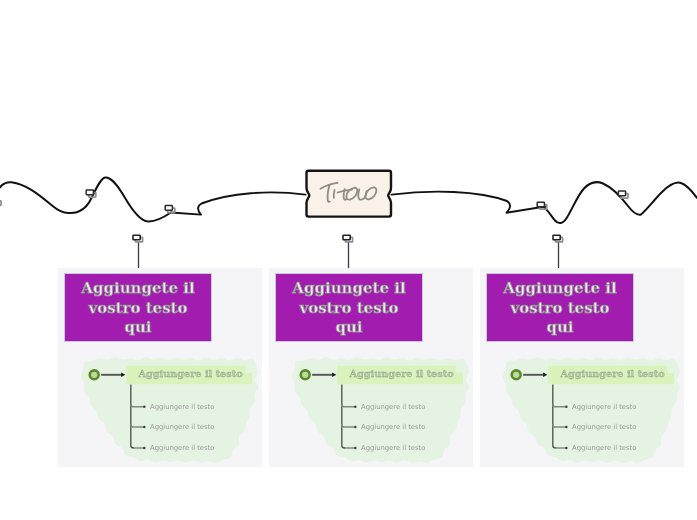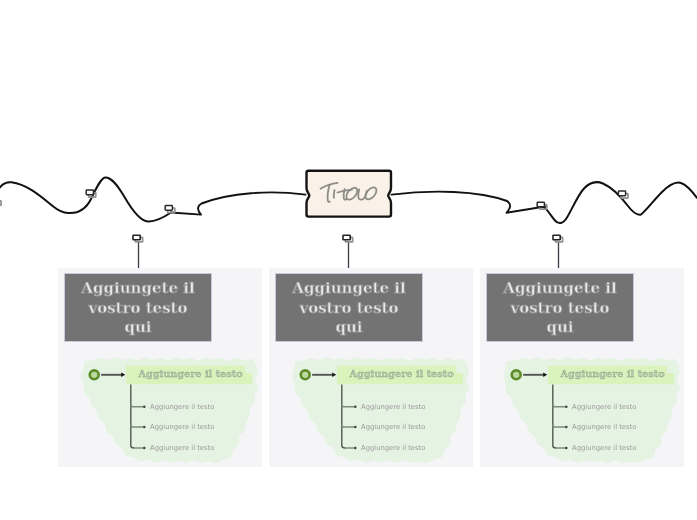--- a/index.html
+++ b/index.html
@@ -2,21 +2,21 @@
 <html><head>
 <meta charset="utf-8">
 <title>Mappa mentale</title>
 <style>
   html,body{margin:0;padding:0;background:#ffffff;}
   body{width:697px;height:520px;overflow:hidden;font-family:"DejaVu Serif",serif;}
   #stage{position:relative;width:697px;height:520px;background:#ffffff;}
   svg{display:block;}
   #bglayer{position:absolute;left:0;top:0;}
   .panel{position:absolute;background:#f5f5f8;}
-  .card{position:absolute;background:#737373;border:1.3px solid #c9c9db;box-sizing:border-box;
+  .card{position:absolute;background:#a21caf;border:1.3px solid #c9c9db;box-sizing:border-box;
         display:flex;align-items:center;justify-content:center;padding-top:2px;}
   .cardtext{font-family:"DejaVu Serif",serif;font-weight:bold;font-size:15px;
      color:#eaeaea;-webkit-text-stroke:0.75px #949494;text-align:center;line-height:19.3px;
      letter-spacing:0px;transform:translateZ(0);}
   .titlebox{position:absolute;display:flex;align-items:center;justify-content:center;}
   .titletext{position:absolute;width:1px;height:1px;overflow:hidden;clip:rect(0 0 0 0);
      white-space:nowrap;color:transparent;font-size:1px;}
   .mainlabel{position:absolute;font-family:"DejaVu Serif",serif;font-weight:bold;
      font-size:9.7px;color:#b6c8ad;-webkit-text-stroke:0.28px #8a9b82;
      white-space:nowrap;transform:translateZ(0);}

